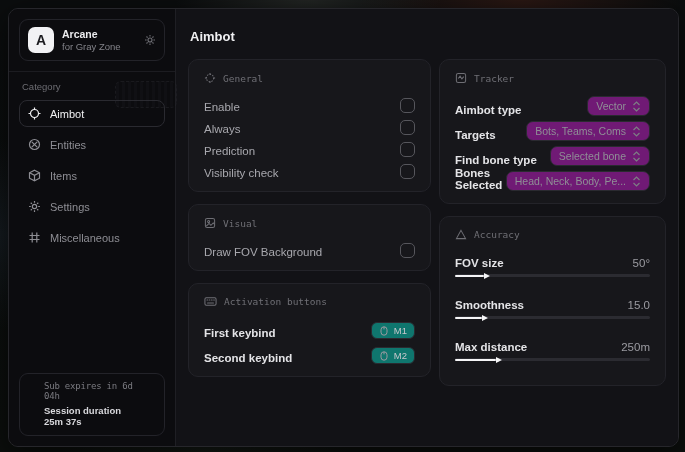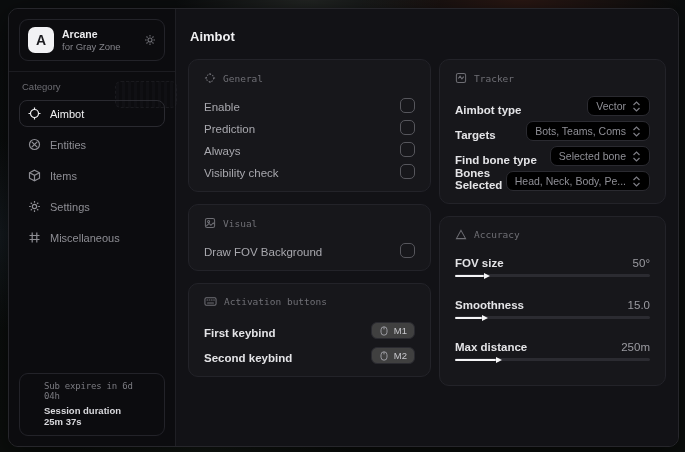--- a/index.html
+++ b/index.html
@@ -77,26 +77,26 @@
   .row.tall{min-height:25px;}
   .row-label{color:#a8a8ae;font-size:11.5px;}
   .row-label.strong{color:#e4e4e7;font-weight:bold;}
   .controls{display:flex;align-items:center;gap:8px;}
   .checkbox{
     width:13px;height:13px;border:1.5px solid #56565c;border-radius:5px;
     background:transparent;cursor:pointer;
   }
   .swatch{width:12px;height:12px;border-radius:4px;cursor:pointer;}
   .keybtn{
-    display:flex;align-items:center;gap:5px;background:#404040;border:1px solid #2a2a30;
+    display:flex;align-items:center;gap:5px;background:#0f766e;border:1px solid #2a2a30;
     border-radius:6px;padding:2px 7px;color:#c8c8cd;font-size:9.5px;cursor:pointer;margin-left:32px;
   }
   .keybtn .kicon{display:flex;align-items:center;color:#9a9aa0;}
   .selectbtn{
-    display:flex;align-items:center;gap:6px;background:#000000;border:1px solid #2a2a30;
+    display:flex;align-items:center;gap:6px;background:#701a75;border:1px solid #2a2a30;
     border-radius:7px;padding:3px 8px;color:#8f8f96;font-size:10.5px;cursor:pointer;
     max-width:152px;
   }
   .selectbtn .sel-val{white-space:nowrap;overflow:hidden;text-overflow:ellipsis;}
   .selectbtn .cicon{display:flex;align-items:center;color:#7d7d84;flex:none;}
   .acc-value{color:#9b9ba1;font-size:11.5px;}
   .slider{position:relative;height:9px;margin:2px 0 9px;cursor:pointer;}
   .s-track{position:absolute;left:0;right:0;top:3px;height:3px;background:#2b2b31;border-radius:2px;}
   .s-fill{position:absolute;left:0;top:3.5px;height:2px;background:#f5f5f7;border-radius:2px;}
   .s-fill::after{
@@ -198,25 +198,25 @@
                 <path d="M6.5 1v2M6.5 10v2M1 6.5h2M10 6.5h2" stroke-dasharray="none"></path>
               </svg>
             </span>
             <span>General</span>
           </div>
           <div class="row">
             <span class="row-label">Enable</span>
             <span class="checkbox"></span>
           </div>
           <div class="row">
+            <span class="row-label">Always</span>
+            <span class="checkbox"></span>
+          </div>
+          <div class="row">
             <span class="row-label">Prediction</span>
-            <span class="checkbox"></span>
-          </div>
-          <div class="row">
-            <span class="row-label">Always</span>
             <span class="checkbox"></span>
           </div>
           <div class="row">
             <span class="row-label">Visibility check</span>
             <span class="checkbox"></span>
           </div>
         </div>
 
         <div class="card">
           <div class="card-header">

